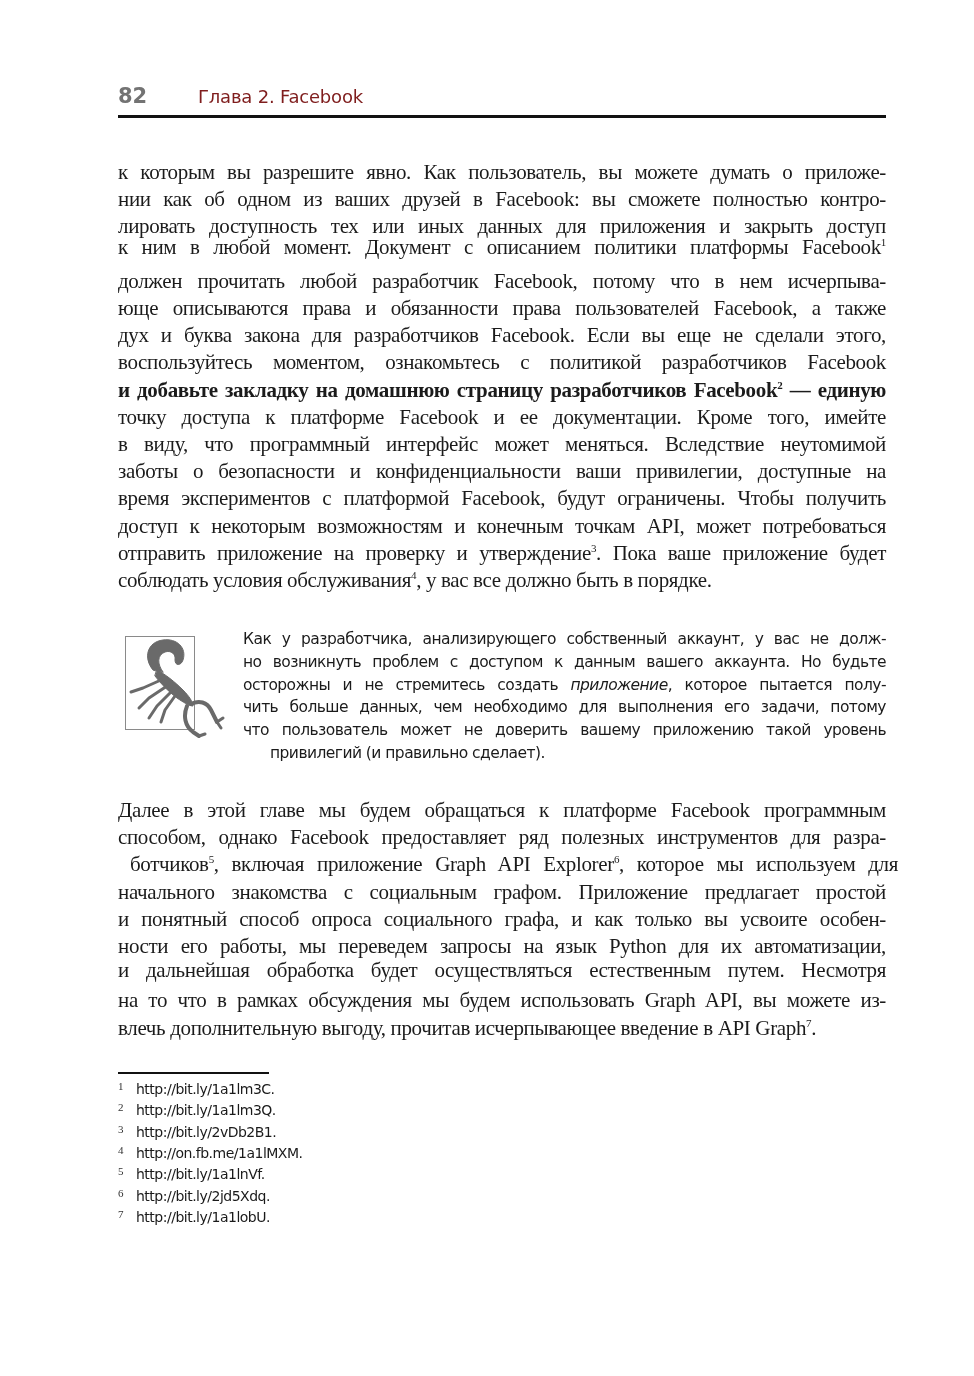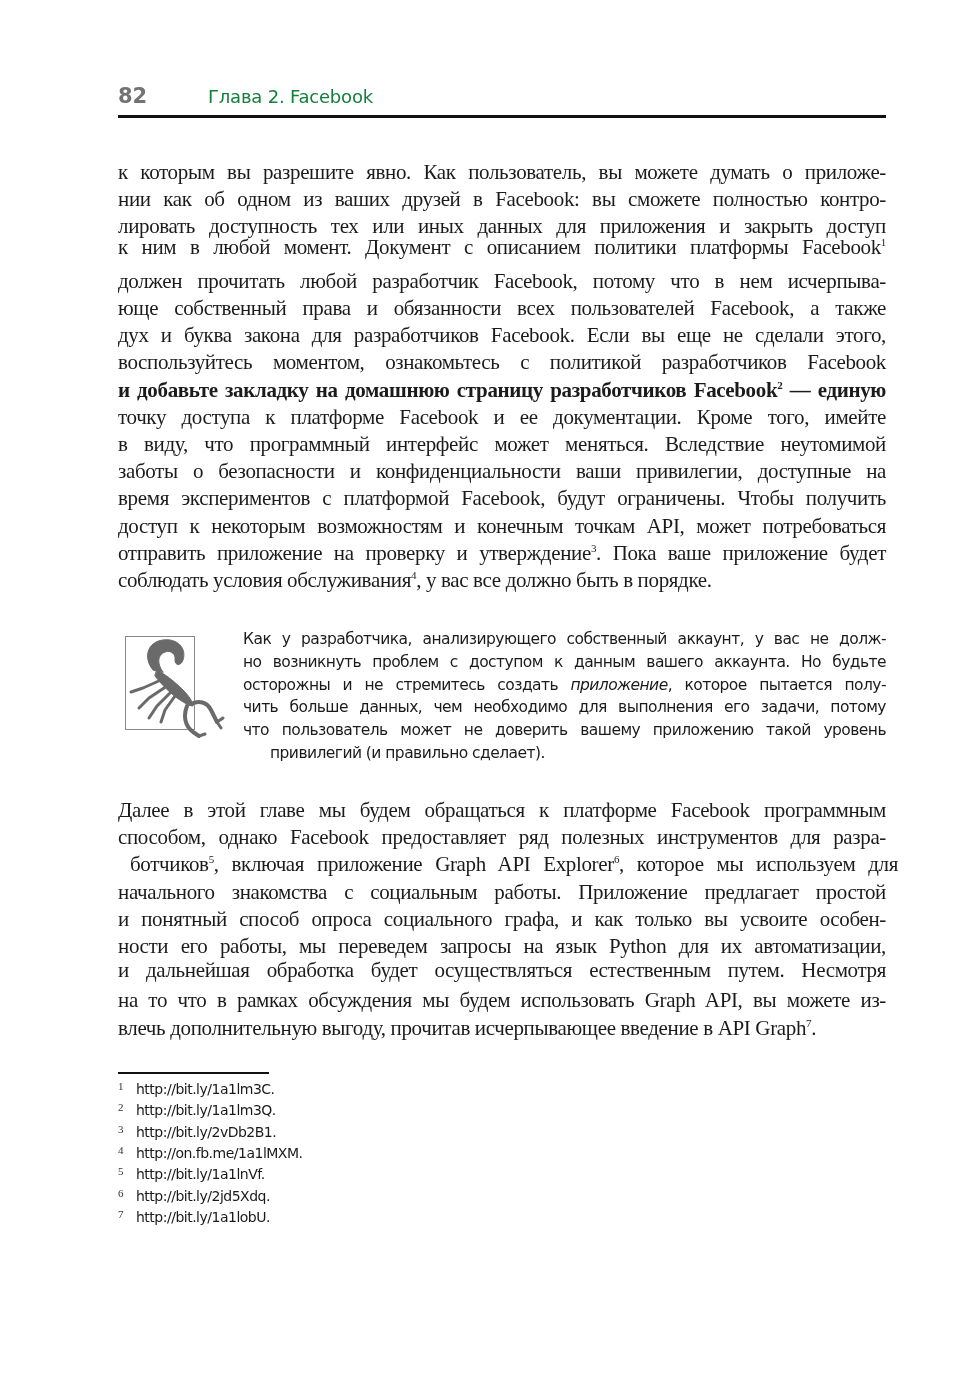--- a/index.html
+++ b/index.html
@@ -1,18 +1,18 @@
 <!DOCTYPE html>
 <html><head>
 <meta charset="utf-8">
 <style>
   html, body { margin: 0; padding: 0; background: #ffffff; }
   body { width: 974px; height: 1376px; position: relative; overflow: hidden; color: #1a1a1a; }
   .page-number { position: absolute; left: 118px; top: 84px; font-family: "DejaVu Sans", sans-serif; font-weight: bold; font-size: 21px; color: #737373; }
-  .running-head { position: absolute; left: 208px; top: 86px; font-family: "DejaVu Sans", sans-serif; font-size: 18px; color: #15803d; letter-spacing: -0.2px; }
+  .running-head { position: absolute; left: 198px; top: 86px; font-family: "DejaVu Sans", sans-serif; font-size: 18px; color: #7f1d1d; letter-spacing: -0.2px; }
   .head-rule { position: absolute; left: 118px; top: 115px; width: 768px; height: 3px; background: #111; }
 
   .body-lines { position: absolute; left: 118px; width: 768px; font-family: "Liberation Serif", "DejaVu Serif", serif; font-size: 21px; color: #1b1b1b; }
   .body-line { position: absolute; left: 0; width: 768px; height: 27px; white-space: nowrap; text-align: justify; text-align-last: justify; letter-spacing: -0.35px; }
   .body-line.last { text-align-last: left; }
   .body-line sup { font-size: 11px; vertical-align: 8px; line-height: 0; }
 
   .note-icon-frame { position: absolute; left: 125px; top: 636px; width: 72px; width: 70px; height: 94px; border: 1.5px solid #8a8a8a; box-sizing: border-box; }
   .note-icon { position: absolute; left: 113px; top: 630px; width: 112px; height: 108px; }
   .note-lines { position: absolute; left: 243px; width: 643px; font-family: "DejaVu Sans", sans-serif; font-size: 15.5px; color: #1b1b1b; }
@@ -32,21 +32,21 @@
 <div class="page-number">82</div>
 <div class="running-head">Глава 2. Facebook</div>
 <div class="head-rule"></div>
 
 <div class="body-lines" id="para1" style="top:160px;">
     <div class="body-line" style="top: 0px;"><span>к которым вы разрешите явно. Как пользователь, вы можете думать о приложе-</span></div>
     <div class="body-line" style="top: 27.2px;"><span>нии как об одном из ваших друзей в Facebook: вы сможете полностью контро-</span></div>
     <div class="body-line" style="top: 54.4px;"><span>лировать доступность тех или иных данных для приложения и закрыть доступ</span></div>
     <div class="body-line" style="top: 75px;"><span>к ним в любой момент. Документ с описанием политики платформы Facebook</span><sup>1</sup></div>
     <div class="body-line" style="top: 108.8px;"><span>должен прочитать любой разработчик Facebook, потому что в нем исчерпыва-</span></div>
-    <div class="body-line" style="top: 136px;"><span>юще собственный права и обязанности всех пользователей Facebook, а также</span></div>
+    <div class="body-line" style="top: 136px;"><span>юще описываются права и обязанности права пользователей Facebook, а также</span></div>
     <div class="body-line" style="top: 163.2px;"><span>дух и буква закона для разработчиков Facebook. Если вы еще не сделали этого,</span></div>
     <div class="body-line" style="top: 190.4px;"><span>воспользуйтесь моментом, ознакомьтесь с политикой разработчиков Facebook</span></div>
     <div class="body-line" style="top: 217.6px; font-weight: bold;"><span>и добавьте закладку на домашнюю страницу разработчиков Facebook</span><sup>2</sup><span> — единую</span></div>
     <div class="body-line" style="top: 244.8px;"><span>точку доступа к платформе Facebook и ее документации. Кроме того, имейте</span></div>
     <div class="body-line" style="top: 272px;"><span>в виду, что программный интерфейс может меняться. Вследствие неутомимой</span></div>
     <div class="body-line" style="top: 299.2px;"><span>заботы о безопасности и конфиденциальности ваши привилегии, доступные на</span></div>
     <div class="body-line" style="top: 326.4px;"><span>время экспериментов с платформой Facebook, будут ограничены. Чтобы получить</span></div>
     <div class="body-line" style="top: 353.6px;"><span>доступ к некоторым возможностям и конечным точкам API, может потребоваться</span></div>
     <div class="body-line" style="top: 380.8px;"><span>отправить приложение на проверку и утверждение</span><sup>3</sup><span>. Пока ваше приложение будет</span></div>
     <div class="body-line last" style="top: 408px;"><span>соблюдать условия обслуживания</span><sup>4</sup><span>, у вас все должно быть в порядке.</span></div>
@@ -79,21 +79,21 @@
       <div class="note-line" style="top: 68.4px;"><span>чить больше данных, чем необходимо для выполнения его задачи, потому</span></div>
       <div class="note-line" style="top: 91.2px;"><span>что пользователь может не доверить вашему приложению такой уровень</span></div>
       <div class="note-line last" style="top: 114px;"><span>привилегий (и правильно сделает).</span></div>
     </div>
 </div>
 
 <div class="body-lines" id="para2" style="top:798px;">
     <div class="body-line" style="top: 0px;"><span>Далее в этой главе мы будем обращаться к платформе Facebook программным</span></div>
     <div class="body-line" style="top: 27.2px;"><span>способом, однако Facebook предоставляет ряд полезных инструментов для разра-</span></div>
     <div class="body-line" style="top: 54.4px; margin-left: 12px;"><span>ботчиков</span><sup>5</sup><span>, включая приложение Graph API Explorer</span><sup>6</sup><span>, которое мы используем для</span></div>
-    <div class="body-line" style="top: 81.6px;"><span>начального знакомства с социальным работы. Приложение предлагает простой</span></div>
+    <div class="body-line" style="top: 81.6px;"><span>начального знакомства с социальным графом. Приложение предлагает простой</span></div>
     <div class="body-line" style="top: 108.8px;"><span>и понятный способ опроса социального графа, и как только вы усвоите особен-</span></div>
     <div class="body-line" style="top: 136px;"><span>ности его работы, мы переведем запросы на язык Python для их автоматизации,</span></div>
     <div class="body-line" style="top: 160px;"><span>и дальнейшая обработка будет осуществляться естественным путем. Несмотря</span></div>
     <div class="body-line" style="top: 190.4px;"><span>на то что в рамках обсуждения мы будем использовать Graph API, вы можете из-</span></div>
     <div class="body-line last" style="top: 217.6px;"><span>влечь дополнительную выгоду, прочитав исчерпывающее введение в API Graph</span><sup>7</sup><span>.</span></div>
   </div>
 
 <div class="fn-rule"></div>
 <div class="footnotes" id="footnotes">
     <div class="footnote" style="top: 0px;">

